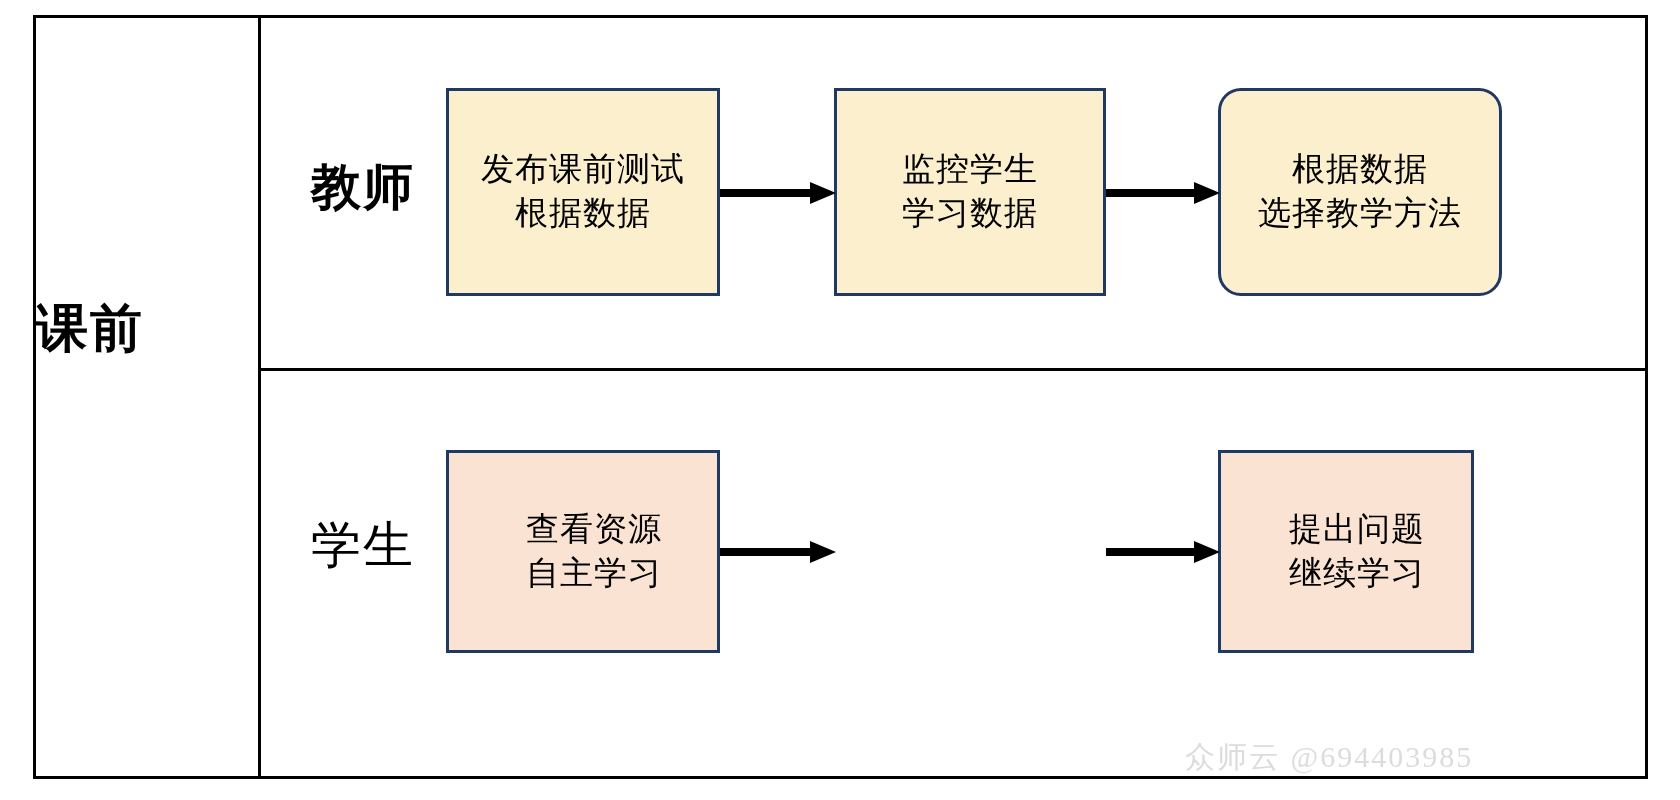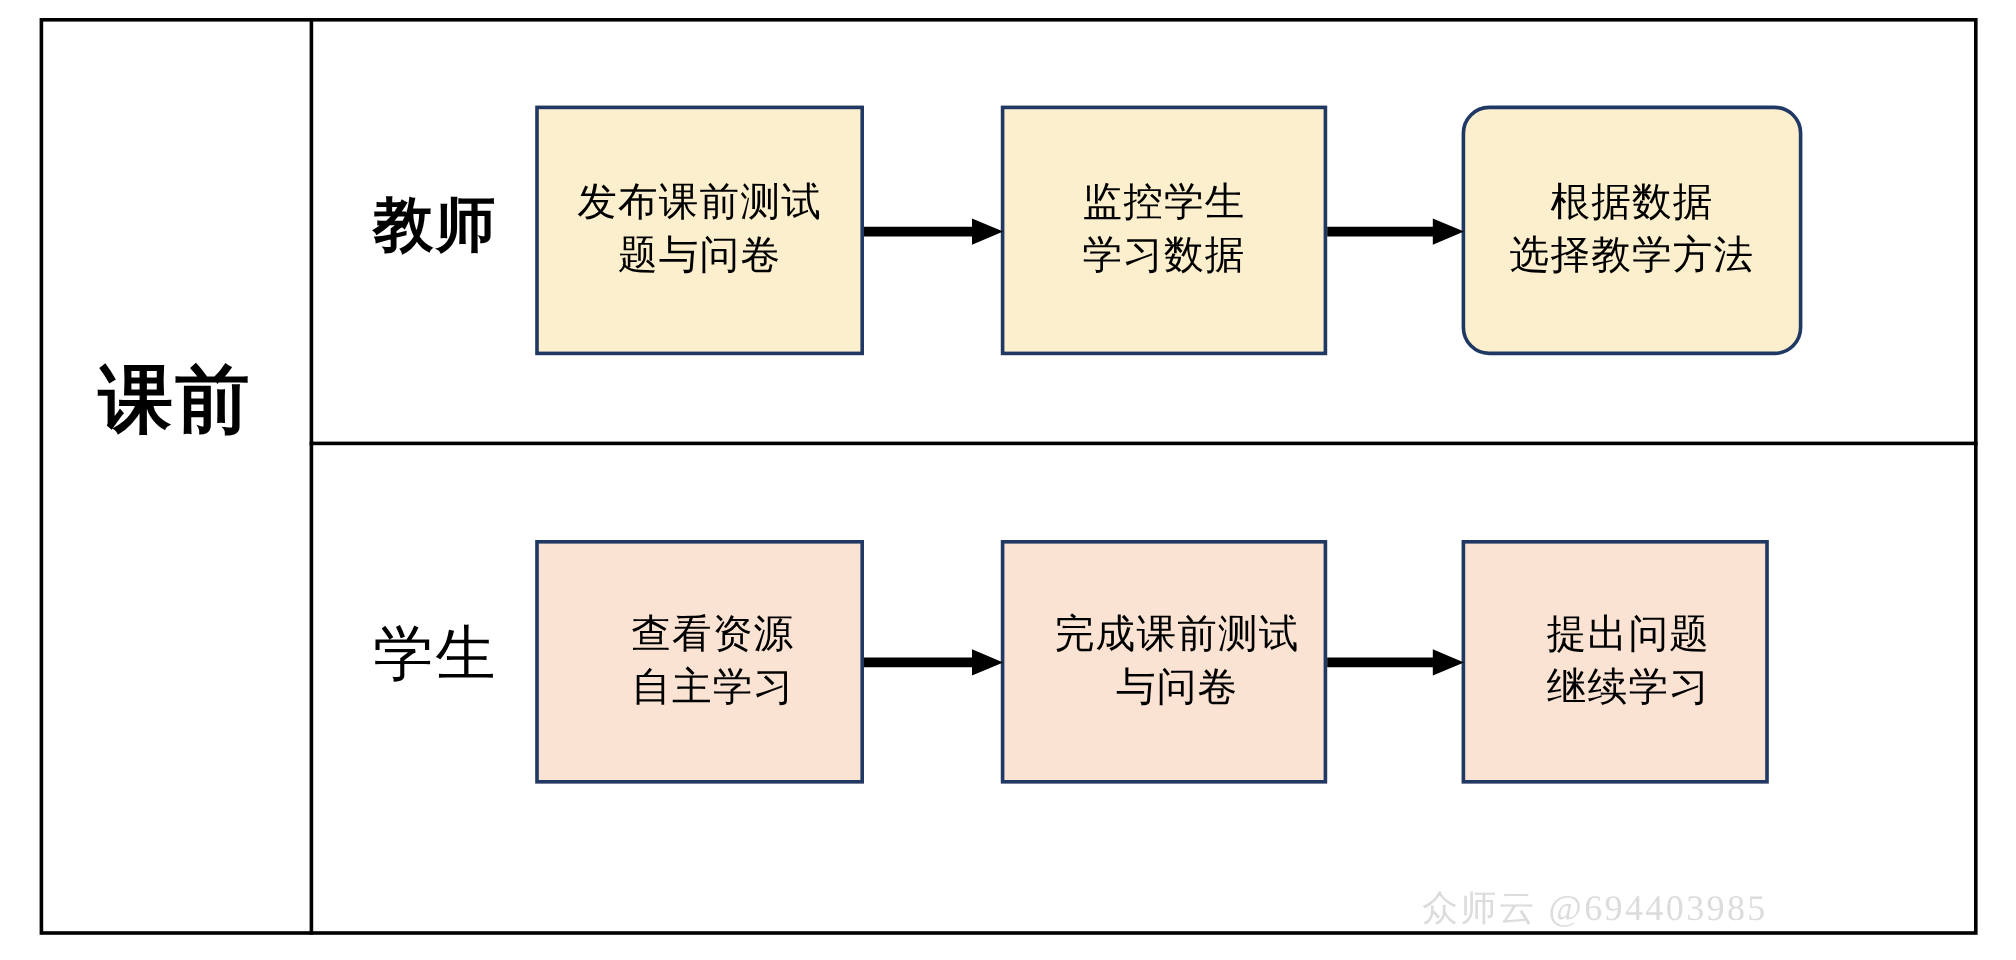--- a/index.html
+++ b/index.html
@@ -51,24 +51,23 @@
     height: 0;
     border-top: 3px solid #000000;
   }
 
   
   .phase-label {
     position: absolute;
     left: 36px;
     top: 300px;
     width: 220px;
-    text-align: center;
     font-family: "Liberation Serif", "DejaVu Serif", serif;
     font-weight: bold;
-    font-size: 62px;
+    font-size: 52px;
     line-height: 1.1;
     color: #000000;
     letter-spacing: 2px;
   }
 
   
   .role-label {
     position: absolute;
     width: 190px;
     text-align: center;
@@ -148,21 +147,21 @@
   <div class="row-divider"></div>
 
   <div class="phase-label">课前</div>
 
   <div class="role-label role-student">学生</div>
 
   <div class="role-label bold role-teacher">教师</div>
 
   <div class="node teacher t1">
     <span class="label">发布课前测试
-题与问卷</span>
+根据数据</span>
   </div>
   <div class="node teacher t2">
     <span class="label">监控学生
 学习数据</span>
   </div>
   <div class="node teacher t3">
     <span class="label">根据数据
 选择教学方法</span>
   </div>
 
@@ -176,24 +175,20 @@
     <svg width="114" height="24" viewBox="0 0 114 24">
       <line x1="0" y1="12" x2="90" y2="12" stroke="#000000" stroke-width="8"></line>
       <polygon points="88,1 114,12 88,23" fill="#000000"></polygon>
     </svg>
   </div>
 
   <div class="node student s1">
     <span class="label">查看资源
 自主学习</span>
   </div>
-  <div class="node student s2">
-    <span class="label">完成课前测试
-与问卷</span>
-  </div>
   <div class="node student s3">
     <span class="label">提出问题
 继续学习</span>
   </div>
 
   <div class="arrow a-s1">
     <svg width="116" height="24" viewBox="0 0 116 24">
       <line x1="0" y1="12" x2="92" y2="12" stroke="#000000" stroke-width="8"></line>
       <polygon points="90,1 116,12 90,23" fill="#000000"></polygon>
     </svg>

